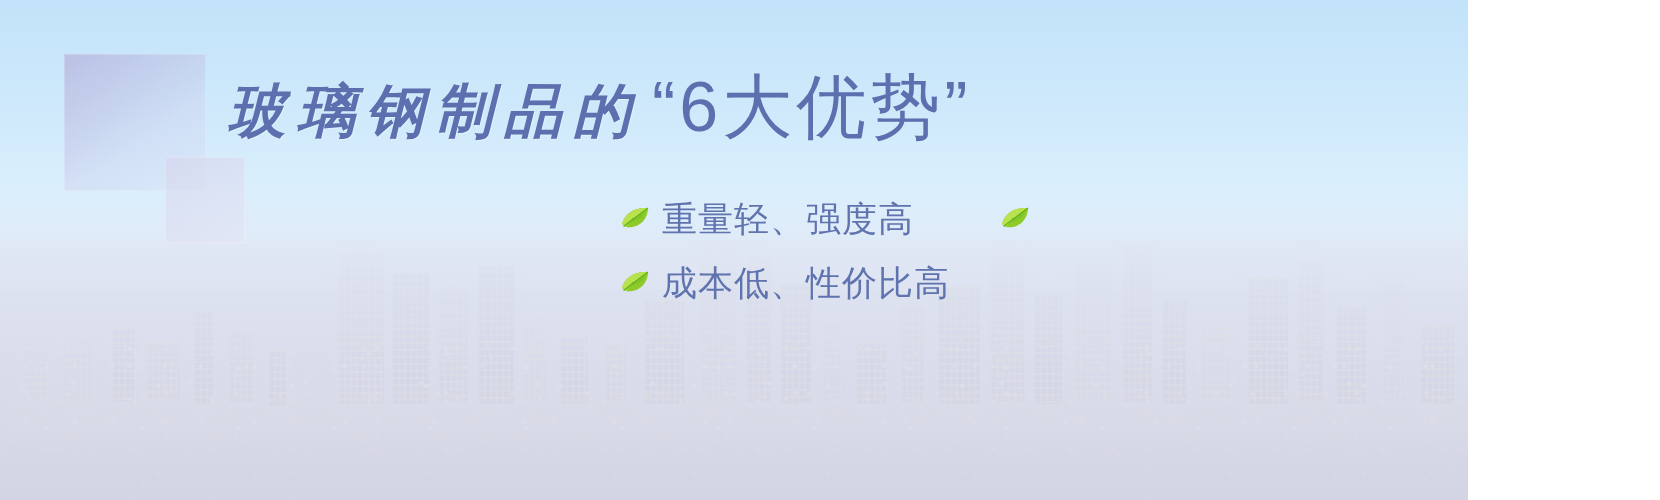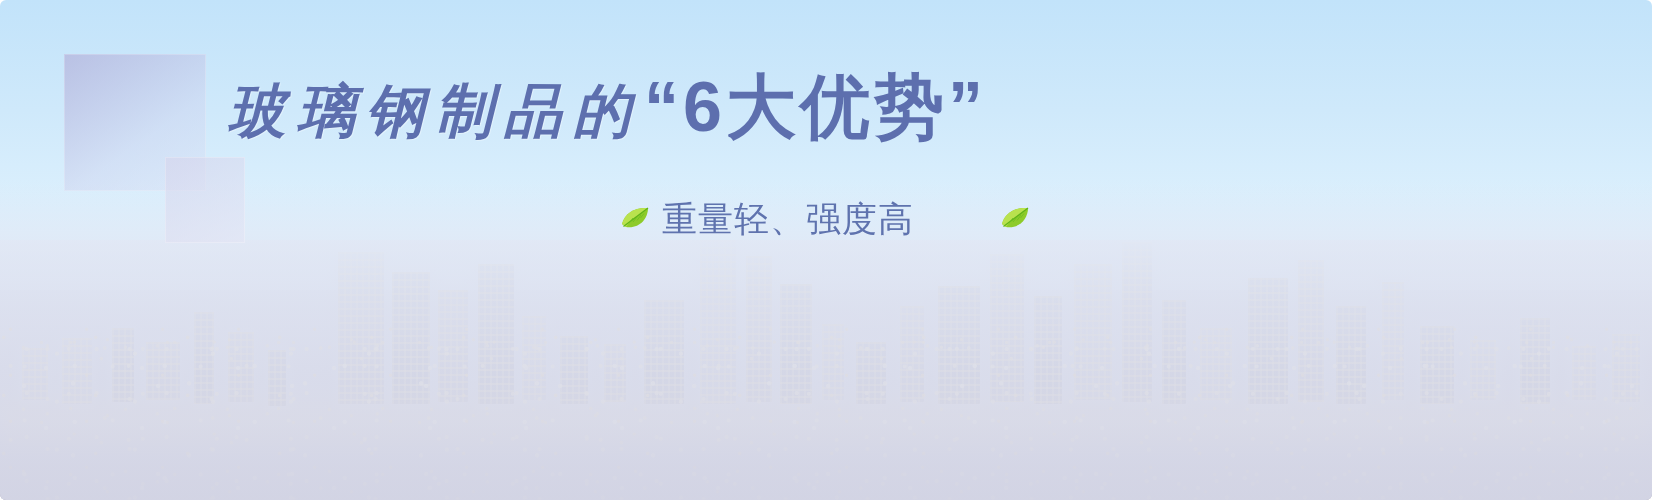--- a/index.html
+++ b/index.html
@@ -1,19 +1,19 @@
 <!DOCTYPE html>
 <html><head>
 <meta charset="utf-8">
 <style>
   html,body{margin:0;padding:0;}
   body{width:1660px;height:500px;overflow:hidden;font-family:"Liberation Sans","DejaVu Sans",sans-serif;}
 
-  .banner{position:relative;width:1652px;height:500px;overflow:hidden;
-          background:linear-gradient(180deg,#c2e3fa 0%,#cfe9fb 22%,#dcf0fd 42%,#e6f3fd 55%,#e9f1fb 65%,#e7ecf6 80%,#e4e8f2 100%);border-radius:6px;}
+  .banner{position:relative;width:1468px;height:500px;overflow:hidden;
+          background:linear-gradient(180deg,#c2e3fa 0%,#cfe9fb 22%,#dcf0fd 42%,#e6f3fd 55%,#e9f1fb 65%,#e7ecf6 80%,#e4e8f2 100%);}
 
   
   .haze{position:absolute;left:0;right:0;top:36%;bottom:0;
         background:linear-gradient(180deg,rgba(226,234,246,0) 0%,rgba(223,229,243,.55) 18%,rgba(219,223,238,.8) 40%,rgba(214,216,232,.9) 100%);}
 
   
   .city{position:absolute;left:0;right:0;bottom:0;height:260px;overflow:hidden;}
   .city .ground{position:absolute;left:0;right:0;bottom:0;height:210px;
         background:linear-gradient(180deg,rgba(205,205,222,.30) 0%,rgba(196,192,208,.52) 35%,rgba(186,180,196,.62) 100%);}
   .twr{position:absolute;bottom:92px;border-radius:1px;
@@ -71,22 +71,22 @@
        background:linear-gradient(150deg,rgba(213,211,235,.58),rgba(228,228,244,.50));
        box-shadow:0 0 0 1px rgba(255,255,255,.25) inset;}
 
   
   .title{position:absolute;left:228px;top:72px;display:flex;align-items:baseline;white-space:nowrap;}
   .title-brush{font-family:"DejaVu Serif","Liberation Serif",serif;
        font-size:58px;font-style:italic;font-weight:700;color:#5d6fae;
        letter-spacing:11px;line-height:1;
        text-shadow:1px 1px 0 rgba(255,255,255,.35);}
   .title-quote{font-family:"Liberation Sans","DejaVu Sans",sans-serif;
-       font-size:70px;font-weight:700;color:#5d6fae;letter-spacing:4px;line-height:1;
-       margin-left:2px;}
+       font-size:70px;font-weight:400;color:#5d6fae;letter-spacing:4px;line-height:1;
+       margin-left:10px;}
 
   
   .features{position:absolute;left:620px;top:186px;width:830px;
             display:grid;grid-template-columns:380px 450px;
             grid-auto-rows:64px;align-items:center;}
   .feat{display:flex;align-items:center;}
   .leaf{width:30px;height:26px;flex:0 0 auto;margin-right:12px;display:block;}
   .feat-label{font-family:"Liberation Sans","DejaVu Sans",sans-serif;
        font-size:35px;color:#5f73ae;letter-spacing:1px;line-height:1;white-space:nowrap;}
 </style>
@@ -169,15 +169,24 @@
     <div class="feat">
       <svg class="leaf" viewBox="0 0 30 26">
         <path d="M2 19 C5 7,16 2,28 3 C28 14,19 24,6 22 Z" fill="#8ecb2a"></path>
         <path d="M2 19 C5 7,16 2,28 3 C23 8,12 13,6 22 Z" fill="#b9e24e"></path>
         <path d="M3.5 21.5 L28 3" stroke="#5fb319" stroke-width="1.3" fill="none"></path>
         <path d="M9 18 L13 13 M13 17 L17.5 11.5 M17 15.5 L21 10 M20.5 13 L24 8.5" stroke="#6fc022" stroke-width=".9" fill="none"></path>
       </svg>
     </div>
 
 
+    <div class="feat">
+      <svg class="leaf" viewBox="0 0 30 26">
+        <path d="M2 19 C5 7,16 2,28 3 C28 14,19 24,6 22 Z" fill="#8ecb2a"></path>
+        <path d="M2 19 C5 7,16 2,28 3 C23 8,12 13,6 22 Z" fill="#b9e24e"></path>
+        <path d="M3.5 21.5 L28 3" stroke="#5fb319" stroke-width="1.3" fill="none"></path>
+        <path d="M9 18 L13 13 M13 17 L17.5 11.5 M17 15.5 L21 10 M20.5 13 L24 8.5" stroke="#6fc022" stroke-width=".9" fill="none"></path>
+      </svg>
+      <span class="feat-label">成本低、性价比高</span>
+    </div>
 
   </div>
 </div>
 
 </body></html>

